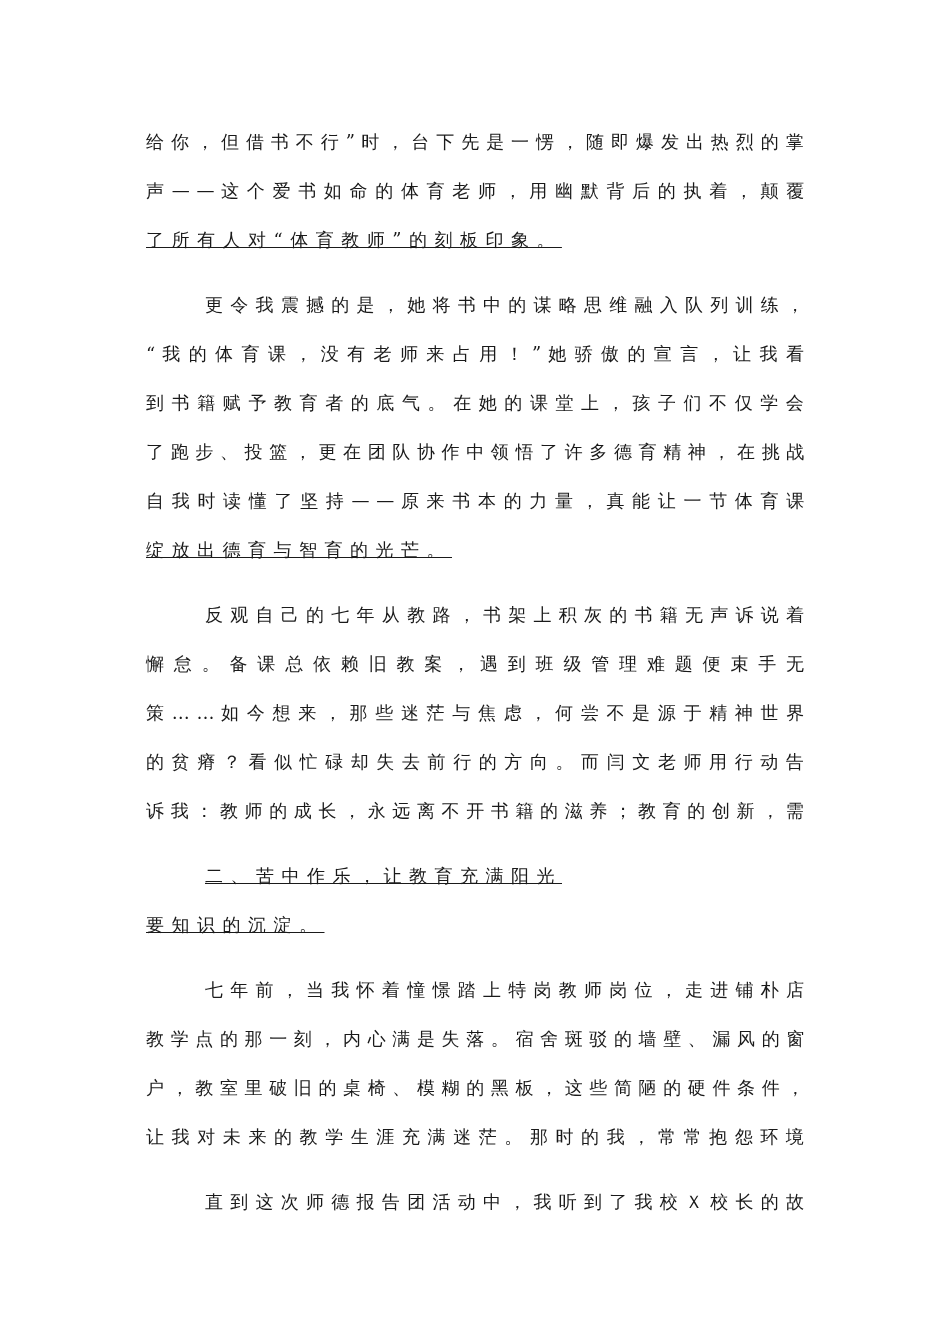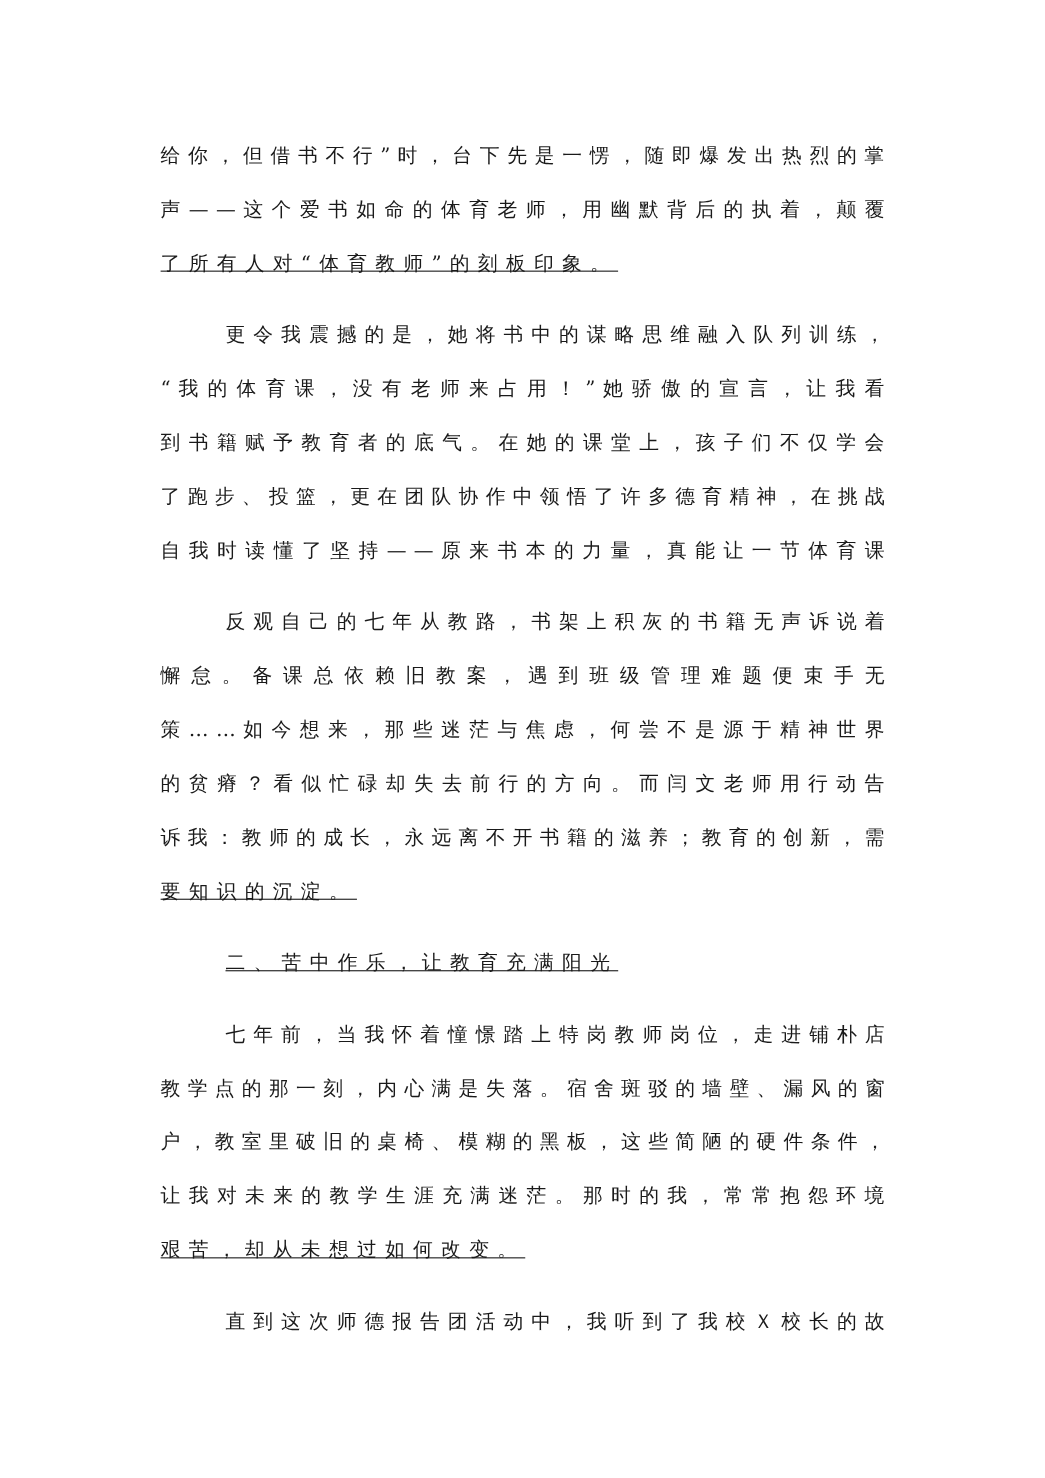--- a/index.html
+++ b/index.html
@@ -23,30 +23,30 @@
 
   <div class="line" style="word-spacing: 0px; white-space: normal;"><span>给</span> <span>你</span> <span>，</span> <span>但</span> <span>借</span> <span>书</span> <span>不</span> <span>行</span> <span>”</span> <span>时</span> <span>，</span> <span>台</span> <span>下</span> <span>先</span> <span>是</span> <span>一</span> <span>愣</span> <span>，</span> <span>随</span> <span>即</span> <span>爆</span> <span>发</span> <span>出</span> <span>热</span> <span>烈</span> <span>的</span> <span>掌</span></div>
   <div class="line" style="word-spacing: 0px; white-space: normal;"><span>声</span> <span>—</span> <span>—</span> <span>这</span> <span>个</span> <span>爱</span> <span>书</span> <span>如</span> <span>命</span> <span>的</span> <span>体</span> <span>育</span> <span>老</span> <span>师</span> <span>，</span> <span>用</span> <span>幽</span> <span>默</span> <span>背</span> <span>后</span> <span>的</span> <span>执</span> <span>着</span> <span>，</span> <span>颠</span> <span>覆</span></div>
   <div class="line last">了所有人对“体育教师”的刻板印象。</div>
 
   <div class="line indent" style="word-spacing: 0px; white-space: normal;"><span>更</span> <span>令</span> <span>我</span> <span>震</span> <span>撼</span> <span>的</span> <span>是</span> <span>，</span> <span>她</span> <span>将</span> <span>书</span> <span>中</span> <span>的</span> <span>谋</span> <span>略</span> <span>思</span> <span>维</span> <span>融</span> <span>入</span> <span>队</span> <span>列</span> <span>训</span> <span>练</span> <span>，</span></div>
   <div class="line" style="word-spacing: 0px; white-space: normal;"><span>“</span> <span>我</span> <span>的</span> <span>体</span> <span>育</span> <span>课</span> <span>，</span> <span>没</span> <span>有</span> <span>老</span> <span>师</span> <span>来</span> <span>占</span> <span>用</span> <span>！</span> <span>”</span> <span>她</span> <span>骄</span> <span>傲</span> <span>的</span> <span>宣</span> <span>言</span> <span>，</span> <span>让</span> <span>我</span> <span>看</span></div>
   <div class="line" style="word-spacing: 0px; white-space: normal;"><span>到</span> <span>书</span> <span>籍</span> <span>赋</span> <span>予</span> <span>教</span> <span>育</span> <span>者</span> <span>的</span> <span>底</span> <span>气</span> <span>。</span> <span>在</span> <span>她</span> <span>的</span> <span>课</span> <span>堂</span> <span>上</span> <span>，</span> <span>孩</span> <span>子</span> <span>们</span> <span>不</span> <span>仅</span> <span>学</span> <span>会</span></div>
   <div class="line" style="word-spacing: 0px; white-space: normal;"><span>了</span> <span>跑</span> <span>步</span> <span>、</span> <span>投</span> <span>篮</span> <span>，</span> <span>更</span> <span>在</span> <span>团</span> <span>队</span> <span>协</span> <span>作</span> <span>中</span> <span>领</span> <span>悟</span> <span>了</span> <span>许</span> <span>多</span> <span>德</span> <span>育</span> <span>精</span> <span>神</span> <span>，</span> <span>在</span> <span>挑</span> <span>战</span></div>
   <div class="line" style="word-spacing: 0px; white-space: normal;"><span>自</span> <span>我</span> <span>时</span> <span>读</span> <span>懂</span> <span>了</span> <span>坚</span> <span>持</span> <span>—</span> <span>—</span> <span>原</span> <span>来</span> <span>书</span> <span>本</span> <span>的</span> <span>力</span> <span>量</span> <span>，</span> <span>真</span> <span>能</span> <span>让</span> <span>一</span> <span>节</span> <span>体</span> <span>育</span> <span>课</span></div>
+  <div class="line last">绽放出德育与智育的光芒。</div>
 
   <div class="line indent" style="word-spacing: 0px; white-space: normal;"><span>反</span> <span>观</span> <span>自</span> <span>己</span> <span>的</span> <span>七</span> <span>年</span> <span>从</span> <span>教</span> <span>路</span> <span>，</span> <span>书</span> <span>架</span> <span>上</span> <span>积</span> <span>灰</span> <span>的</span> <span>书</span> <span>籍</span> <span>无</span> <span>声</span> <span>诉</span> <span>说</span> <span>着</span></div>
   <div class="line" style="word-spacing: 0px; white-space: normal;"><span>懈</span> <span>怠</span> <span>。</span> <span>备</span> <span>课</span> <span>总</span> <span>依</span> <span>赖</span> <span>旧</span> <span>教</span> <span>案</span> <span>，</span> <span>遇</span> <span>到</span> <span>班</span> <span>级</span> <span>管</span> <span>理</span> <span>难</span> <span>题</span> <span>便</span> <span>束</span> <span>手</span> <span>无</span></div>
   <div class="line" style="word-spacing: 0px; white-space: normal;"><span>策</span> <span>…</span> <span>…</span> <span>如</span> <span>今</span> <span>想</span> <span>来</span> <span>，</span> <span>那</span> <span>些</span> <span>迷</span> <span>茫</span> <span>与</span> <span>焦</span> <span>虑</span> <span>，</span> <span>何</span> <span>尝</span> <span>不</span> <span>是</span> <span>源</span> <span>于</span> <span>精</span> <span>神</span> <span>世</span> <span>界</span></div>
   <div class="line" style="word-spacing: 0px; white-space: normal;"><span>的</span> <span>贫</span> <span>瘠</span> <span>？</span> <span>看</span> <span>似</span> <span>忙</span> <span>碌</span> <span>却</span> <span>失</span> <span>去</span> <span>前</span> <span>行</span> <span>的</span> <span>方</span> <span>向</span> <span>。</span> <span>而</span> <span>闫</span> <span>文</span> <span>老</span> <span>师</span> <span>用</span> <span>行</span> <span>动</span> <span>告</span></div>
   <div class="line" style="word-spacing: 0px; white-space: normal;"><span>诉</span> <span>我</span> <span>：</span> <span>教</span> <span>师</span> <span>的</span> <span>成</span> <span>长</span> <span>，</span> <span>永</span> <span>远</span> <span>离</span> <span>不</span> <span>开</span> <span>书</span> <span>籍</span> <span>的</span> <span>滋</span> <span>养</span> <span>；</span> <span>教</span> <span>育</span> <span>的</span> <span>创</span> <span>新</span> <span>，</span> <span>需</span></div>
+  <div class="line indent last">二、苦中作乐，让教育充满阳光</div>
+
   <div class="line last">要知识的沉淀。</div>
-
-  <div class="line indent last">二、苦中作乐，让教育充满阳光</div>
 
   <div class="line indent" style="word-spacing: 0px; white-space: normal;"><span>七</span> <span>年</span> <span>前</span> <span>，</span> <span>当</span> <span>我</span> <span>怀</span> <span>着</span> <span>憧</span> <span>憬</span> <span>踏</span> <span>上</span> <span>特</span> <span>岗</span> <span>教</span> <span>师</span> <span>岗</span> <span>位</span> <span>，</span> <span>走</span> <span>进</span> <span>铺</span> <span>朴</span> <span>店</span></div>
   <div class="line" style="word-spacing: 0px; white-space: normal;"><span>教</span> <span>学</span> <span>点</span> <span>的</span> <span>那</span> <span>一</span> <span>刻</span> <span>，</span> <span>内</span> <span>心</span> <span>满</span> <span>是</span> <span>失</span> <span>落</span> <span>。</span> <span>宿</span> <span>舍</span> <span>斑</span> <span>驳</span> <span>的</span> <span>墙</span> <span>壁</span> <span>、</span> <span>漏</span> <span>风</span> <span>的</span> <span>窗</span></div>
   <div class="line" style="word-spacing: 0px; white-space: normal;"><span>户</span> <span>，</span> <span>教</span> <span>室</span> <span>里</span> <span>破</span> <span>旧</span> <span>的</span> <span>桌</span> <span>椅</span> <span>、</span> <span>模</span> <span>糊</span> <span>的</span> <span>黑</span> <span>板</span> <span>，</span> <span>这</span> <span>些</span> <span>简</span> <span>陋</span> <span>的</span> <span>硬</span> <span>件</span> <span>条</span> <span>件</span> <span>，</span></div>
   <div class="line" style="word-spacing: 0px; white-space: normal;"><span>让</span> <span>我</span> <span>对</span> <span>未</span> <span>来</span> <span>的</span> <span>教</span> <span>学</span> <span>生</span> <span>涯</span> <span>充</span> <span>满</span> <span>迷</span> <span>茫</span> <span>。</span> <span>那</span> <span>时</span> <span>的</span> <span>我</span> <span>，</span> <span>常</span> <span>常</span> <span>抱</span> <span>怨</span> <span>环</span> <span>境</span></div>
-  <div class="line last">艰苦，却从未想过如何改变。</div>
 
   <div class="line indent" style="word-spacing: 0px; white-space: normal;"><span>直</span> <span>到</span> <span>这</span> <span>次</span> <span>师</span> <span>德</span> <span>报</span> <span>告</span> <span>团</span> <span>活</span> <span>动</span> <span>中</span> <span>，</span> <span>我</span> <span>听</span> <span>到</span> <span>了</span> <span>我</span> <span>校</span> <span>Ｘ</span> <span>校</span> <span>长</span> <span>的</span> <span>故</span></div>
 </div>
 
 </body></html>

